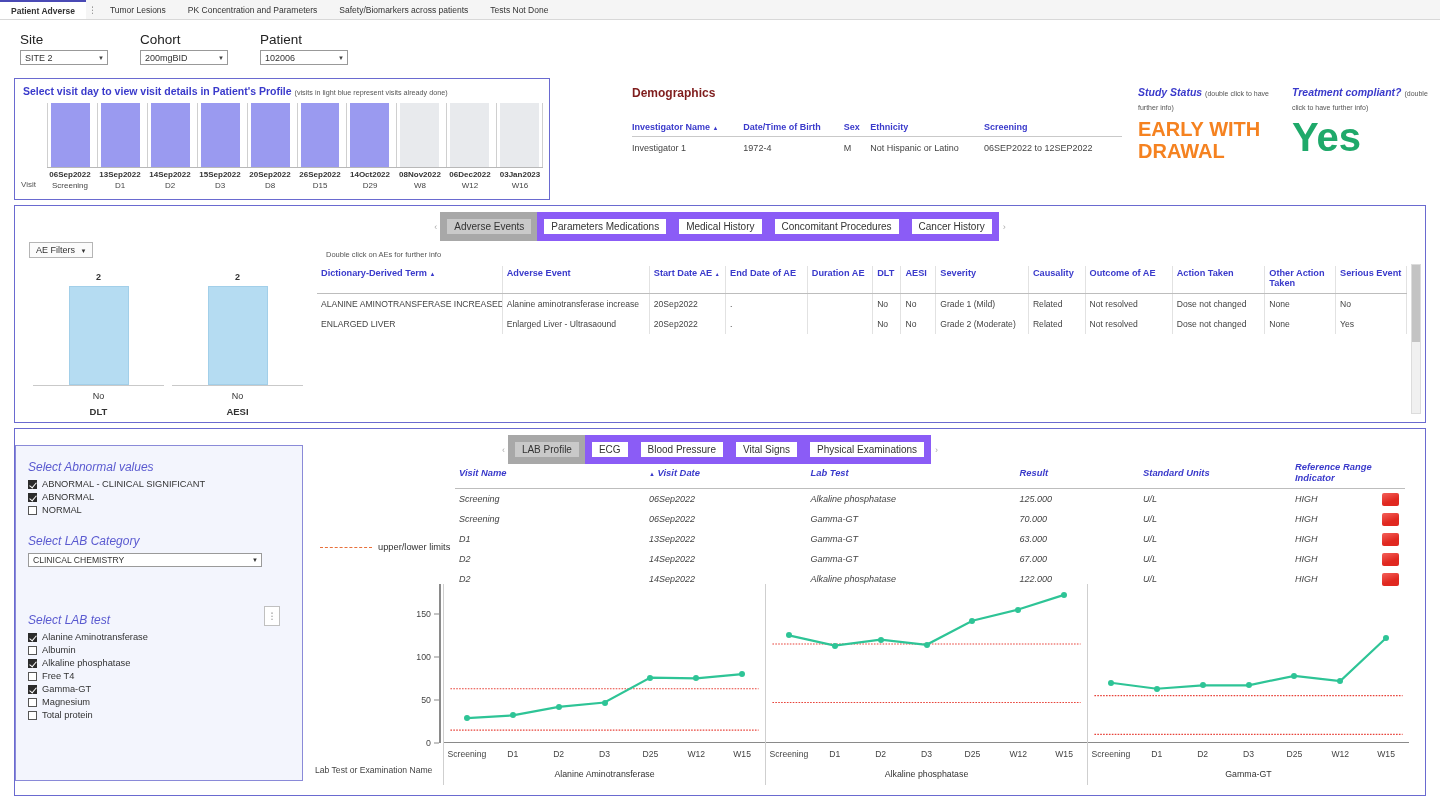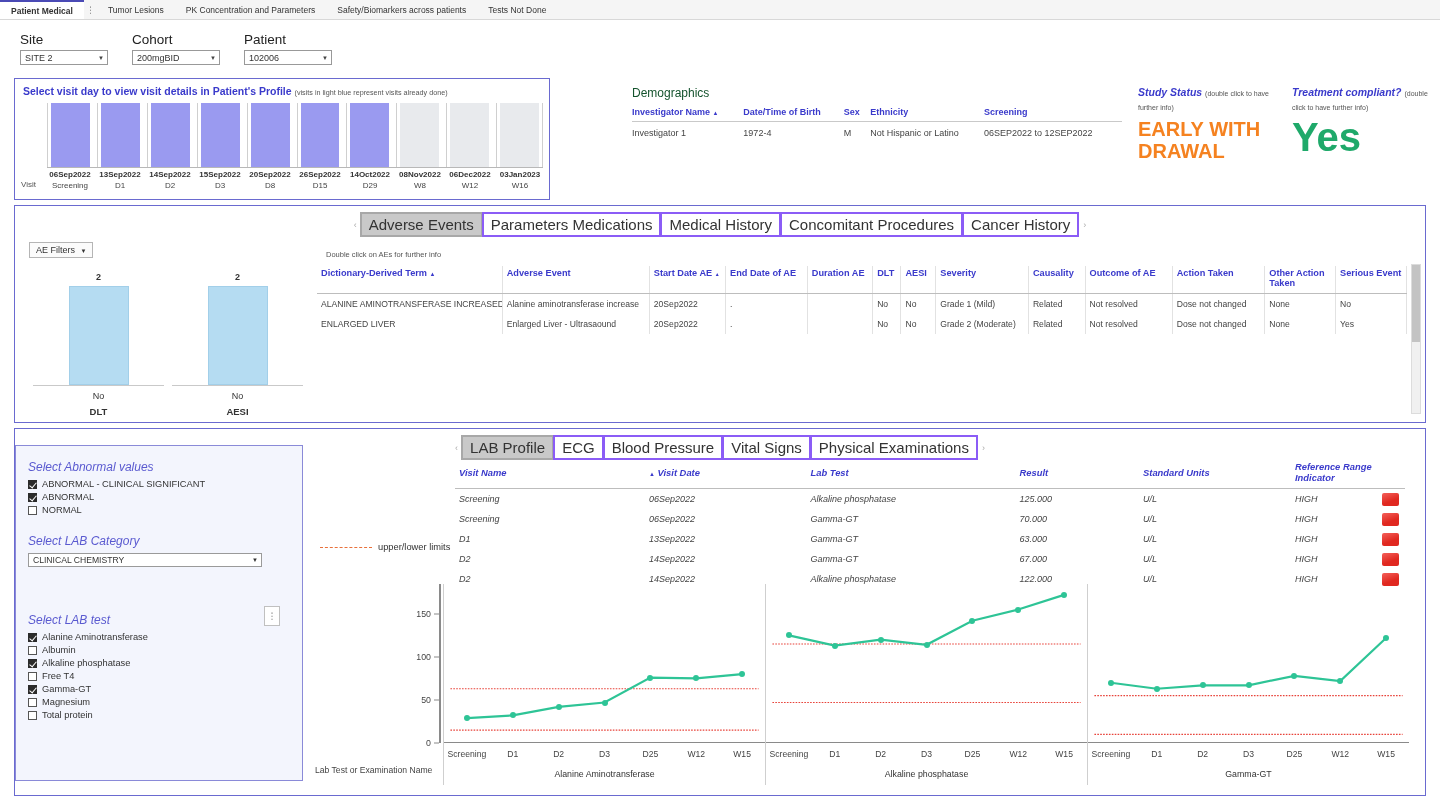--- a/index.html
+++ b/index.html
@@ -7,21 +7,21 @@
   #root{position:relative;width:1440px;height:811px;background:#ffffff;}
 
   
   .topbar{position:absolute;left:0;top:0;width:1440px;height:19px;background:#f5f5f5;border-bottom:1px solid #d8d8d8;}
   .topbar .tabs{display:flex;align-items:stretch;height:19px;}
   .topbar .tab{font-size:8.5px;color:#333;padding:0 11px;display:flex;align-items:center;white-space:nowrap;cursor:pointer;}
   .topbar .tab.active{background:#ffffff;border-top:2px solid #4a4ab5;font-weight:bold;padding-top:0;}
   .topbar .kebab{display:flex;align-items:center;color:#777;font-size:9px;padding:0 2px;letter-spacing:0;cursor:pointer;}
 
   
-  .selwrap{position:absolute;top:32px;left:20px;display:flex;gap:4px;}
+  .selwrap{position:absolute;top:32px;left:20px;display:flex;gap:12px;}
   .selgroup{width:108px;}
   .selgroup .lbl{font-size:13.5px;color:#222;margin-bottom:3px;font-family:"Liberation Sans",sans-serif;}
   .selbox{position:relative;width:88px;height:15px;border:1px solid #999;background:#fff;font-size:9px;color:#333;
           display:flex;align-items:center;padding-left:4px;box-sizing:border-box;cursor:pointer;}
   .selbox .caret{position:absolute;right:3px;top:50%;transform:translateY(-50%);font-size:6px;color:#444;}
   .selbox .caret:before{content:"\25BC";}
 
   
   .panel{position:absolute;border:1.5px solid #6a6ad0;background:#fff;box-sizing:border-box;}
 
@@ -37,42 +37,42 @@
   .vbar.future{background:#e8eaed;}
   .visit-axis{position:absolute;left:32px;right:6px;top:88px;height:1px;background:#b8b8b8;}
   .visit-labels{position:absolute;left:32px;right:6px;top:90px;display:flex;gap:4px;}
   .vlab{flex:1;text-align:center;}
   .vlab .d{font-size:8px;font-weight:bold;color:#333;line-height:11px;}
   .vlab .v{font-size:8px;color:#444;line-height:11px;}
   .visit-rowlabel{position:absolute;left:6px;top:101px;font-size:8px;color:#555;}
 
   
   #demog{position:absolute;left:632px;top:86px;width:490px;height:110px;}
-  .demog-title{font-size:12px;font-weight:normal;color:#14532d;margin-bottom:7px;}
+  .demog-title{font-size:12px;font-weight:bold;color:#7f1d1d;margin-bottom:22px;}
   .demog-table{width:100%;border-collapse:collapse;}
   .demog-table th{font-size:9px;color:#3a3acb;text-align:left;font-weight:bold;padding:0 6px 4px 0;border-bottom:1px solid #c9c9c9;white-space:nowrap;}
   .demog-table td{font-size:9px;color:#444;text-align:left;padding:6px 6px 0 0;white-space:nowrap;}
   .sortcaret{font-size:6px;color:#3a3acb;}
   .sortcaret:before{content:"\25B2";}
 
   
   .statbox{position:absolute;top:86px;}
   #studyStatus{left:1138px;width:135px;}
   #treatCompliant{left:1292px;width:140px;}
   .stat-head{font-size:10.5px;font-weight:bold;font-style:italic;color:#3a3acb;line-height:13px;}
   .stat-head .note{font-style:normal;font-weight:normal;font-size:7px;color:#555;}
   .stat-val{font-size:20px;font-weight:bold;line-height:22px;margin-top:4px;word-break:break-all;}
   .stat-val.orange{color:#f58220;}
   .stat-val.green{color:#1fa96a;font-size:40px;line-height:42px;word-break:normal;margin-top:2px;}
 
   
   #aePanel{left:14px;top:205px;width:1412px;height:218px;}
   .tabstrip{display:flex;align-items:center;justify-content:center;gap:0;padding-top:6px;}
   .tabstrip .arrow{font-size:9px;color:#aaa;padding:0 4px;cursor:pointer;}
-  .minitab{font-size:15px;color:#333;background:#fff;border:2px solid #8b5cf6;padding:2px 7px;margin-left:-1px;cursor:pointer;white-space:nowrap;}
+  .minitab{font-size:10px;color:#333;background:#fff;border:7px solid #8b5cf6;padding:2px 7px;margin-left:-1px;cursor:pointer;white-space:nowrap;}
   .minitab.active{background:#c9c9c9;border-color:#a8a8a8;}
 
   .aefilters{position:absolute;left:14px;top:36px;border:1px solid #b5b5b5;background:#fbfbfb;font-size:9px;
              color:#333;padding:2px 6px;cursor:pointer;}
   .aefilters .caret{font-size:6px;margin-left:3px;}
   .aefilters .caret:before{content:"\25BC";}
 
   .barchartwrap{position:absolute;left:14px;top:66px;width:278px;height:145px;display:flex;}
   .bargroup{flex:1;position:relative;}
   .bargroup .bval{position:absolute;left:0;right:0;top:0;text-align:center;font-size:9px;font-weight:bold;color:#333;}
@@ -132,21 +132,21 @@
 
   svg.series{position:absolute;left:0;top:0;width:100%;height:100%;overflow:visible;}
 </style>
 </head>
 <body>
 
 <div id="root">
 
   <div class="topbar">
     <div class="tabs" id="topTabs">
-        <div class="tab active">Patient Medical</div>
+        <div class="tab active">Patient Adverse</div>
         <div class="kebab">⋮</div>
         <div class="tab">Tumor Lesions</div>
         <div class="tab">PK Concentration and Parameters</div>
         <div class="tab">Safety/Biomarkers across patients</div>
         <div class="tab">Tests Not Done</div>
       </div>
   </div>
 
   <div class="selwrap" id="selectorRow">
       <div class="selgroup">

